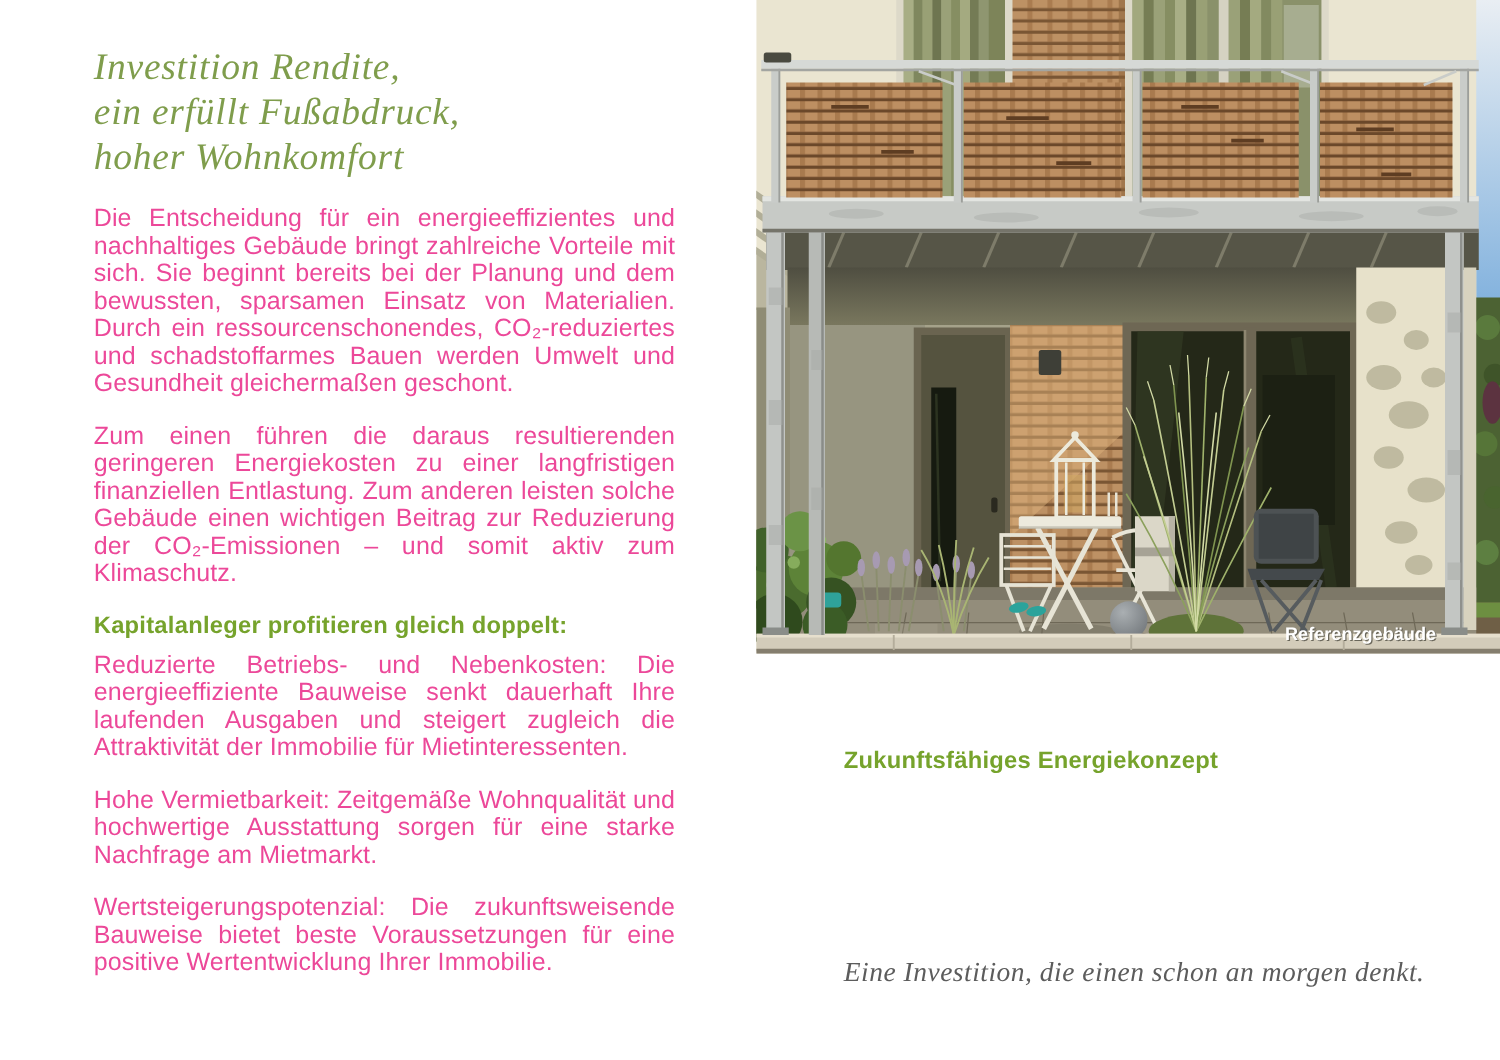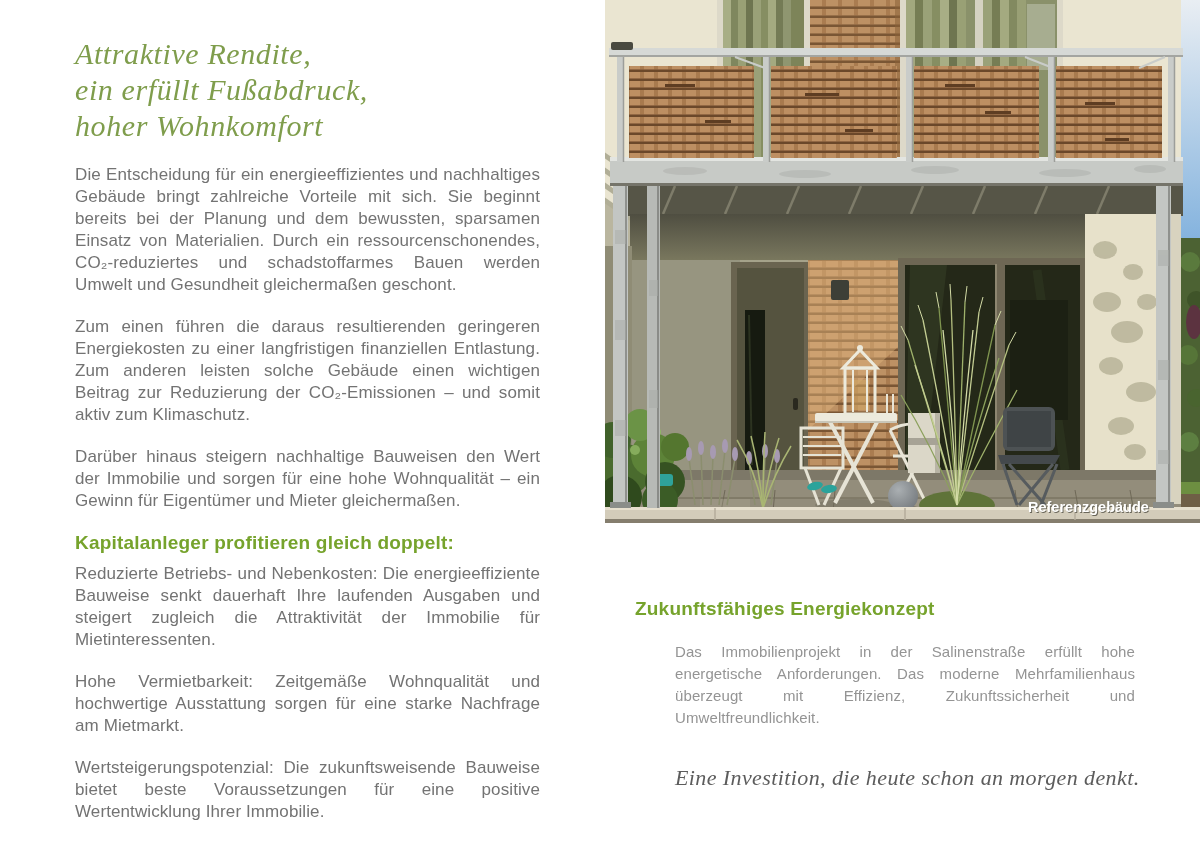--- a/index.html
+++ b/index.html
@@ -4,51 +4,50 @@
 <style>
   html,body{margin:0;padding:0;background:#ffffff;}
   .page{position:relative;width:1200px;height:848px;background:#ffffff;overflow:hidden;
         font-family:"Liberation Sans",sans-serif;}
   
   .headline{position:absolute;left:75px;top:36px;width:480px;margin:0;
             font-family:"Liberation Serif",serif;font-style:italic;font-weight:normal;
             font-size:30px;line-height:36px;letter-spacing:0.6px;color:#7f9d4c;}
   .headline span{display:block;}
   .body-col{position:absolute;left:75px;top:164px;width:465px;}
-  .body-col p{margin:0 0 20px 0;font-size:17px;line-height:22px;color:#737373;
+  .body-col p{margin:0 0 20px 0;font-size:20px;line-height:22px;color:#ec4899;
               text-align:justify;letter-spacing:0.1px;}
   .body-col h2{margin:19px 0 9px 0;font-size:19px;line-height:22px;font-weight:bold;
                color:#76a32c;letter-spacing:0.2px;}
   
   .photo{position:absolute;left:605px;top:0;width:595px;height:629px;}
   
-  .energy-heading{position:absolute;left:635px;top:598px;width:480px;margin:0;
+  .energy-heading{position:absolute;left:675px;top:598px;width:480px;margin:0;
                   font-size:19px;line-height:22px;font-weight:bold;color:#76a32c;letter-spacing:0.2px;}
   .energy-para{position:absolute;left:675px;top:641px;width:460px;margin:0;
                font-size:15px;line-height:22px;color:#949494;text-align:justify;letter-spacing:0.1px;}
   .tagline{position:absolute;left:675px;top:764px;width:500px;margin:0;
            font-family:"Liberation Serif",serif;font-style:italic;font-weight:normal;
            font-size:22px;line-height:28px;color:#5c5c5c;letter-spacing:0.4px;}
   svg text{font-family:"Liberation Sans",sans-serif;}
 </style>
 </head>
 <body>
 
 <div class="page">
 
   <h1 class="headline">
-    <span>Attraktive Rendite,</span>
+    <span>Investition Rendite,</span>
     <span>ein erfüllt Fußabdruck,</span>
     <span>hoher Wohnkomfort</span>
   </h1>
 
   <div class="body-col">
     <p>Die Entscheidung für ein energieeffizientes und nachhaltiges Gebäude bringt zahlreiche Vorteile mit sich. Sie beginnt bereits bei der Planung und dem bewussten, sparsamen Einsatz von Materialien. Durch ein ressourcenschonendes, CO₂-reduziertes und schadstoffarmes Bauen werden Umwelt und Gesundheit gleichermaßen geschont.</p>
     <p>Zum einen führen die daraus resultierenden geringeren Energiekosten zu einer langfristigen finanziellen Entlastung. Zum anderen leisten solche Gebäude einen wichtigen Beitrag zur Reduzierung der CO₂-Emissionen – und somit aktiv zum Klimaschutz.</p>
-    <p>Darüber hinaus steigern nachhaltige Bauweisen den Wert der Immobilie und sorgen für eine hohe Wohnqualität – ein Gewinn für Eigentümer und Mieter gleichermaßen.</p>
     <h2>Kapitalanleger profitieren gleich doppelt:</h2>
     <p>Reduzierte Betriebs- und Nebenkosten: Die energieeffiziente Bauweise senkt dauerhaft Ihre laufenden Ausgaben und steigert zugleich die Attraktivität der Immobilie für Mietinteressenten.</p>
     <p>Hohe Vermietbarkeit: Zeitgemäße Wohnqualität und hochwertige Ausstattung sorgen für eine starke Nachfrage am Mietmarkt.</p>
     <p>Wertsteigerungspotenzial: Die zukunftsweisende Bauweise bietet beste Voraussetzungen für eine positive Wertentwicklung Ihrer Immobilie.</p>
   </div>
 
   <div class="photo">
     <svg width="595" height="523" viewBox="0 0 595 523" xmlns="http://www.w3.org/2000/svg">
       <defs>
         <linearGradient id="skyGrad" x1="0" y1="0" x2="0" y2="1">
@@ -438,16 +437,15 @@
       </g>
 
       <g>
         <text x="424" y="513" font-size="14.5" font-weight="bold" fill="#6a675b">Referenzgebäude</text>
         <text x="423" y="512" font-size="14.5" font-weight="bold" fill="#ffffff">Referenzgebäude</text>
       </g>
     </svg>
   </div>
 
   <h2 class="energy-heading">Zukunftsfähiges Energiekonzept</h2>
-  <p class="energy-para">Das Immobilienprojekt in der Salinenstraße erfüllt hohe energetische Anforderungen. Das moderne Mehrfamilienhaus überzeugt mit Effizienz, Zukunftssicherheit und Umweltfreundlichkeit.</p>
-  <p class="tagline">Eine Investition, die heute schon an morgen denkt.</p>
+  <p class="tagline">Eine Investition, die einen schon an morgen denkt.</p>
 
 </div>
 
 </body></html>

